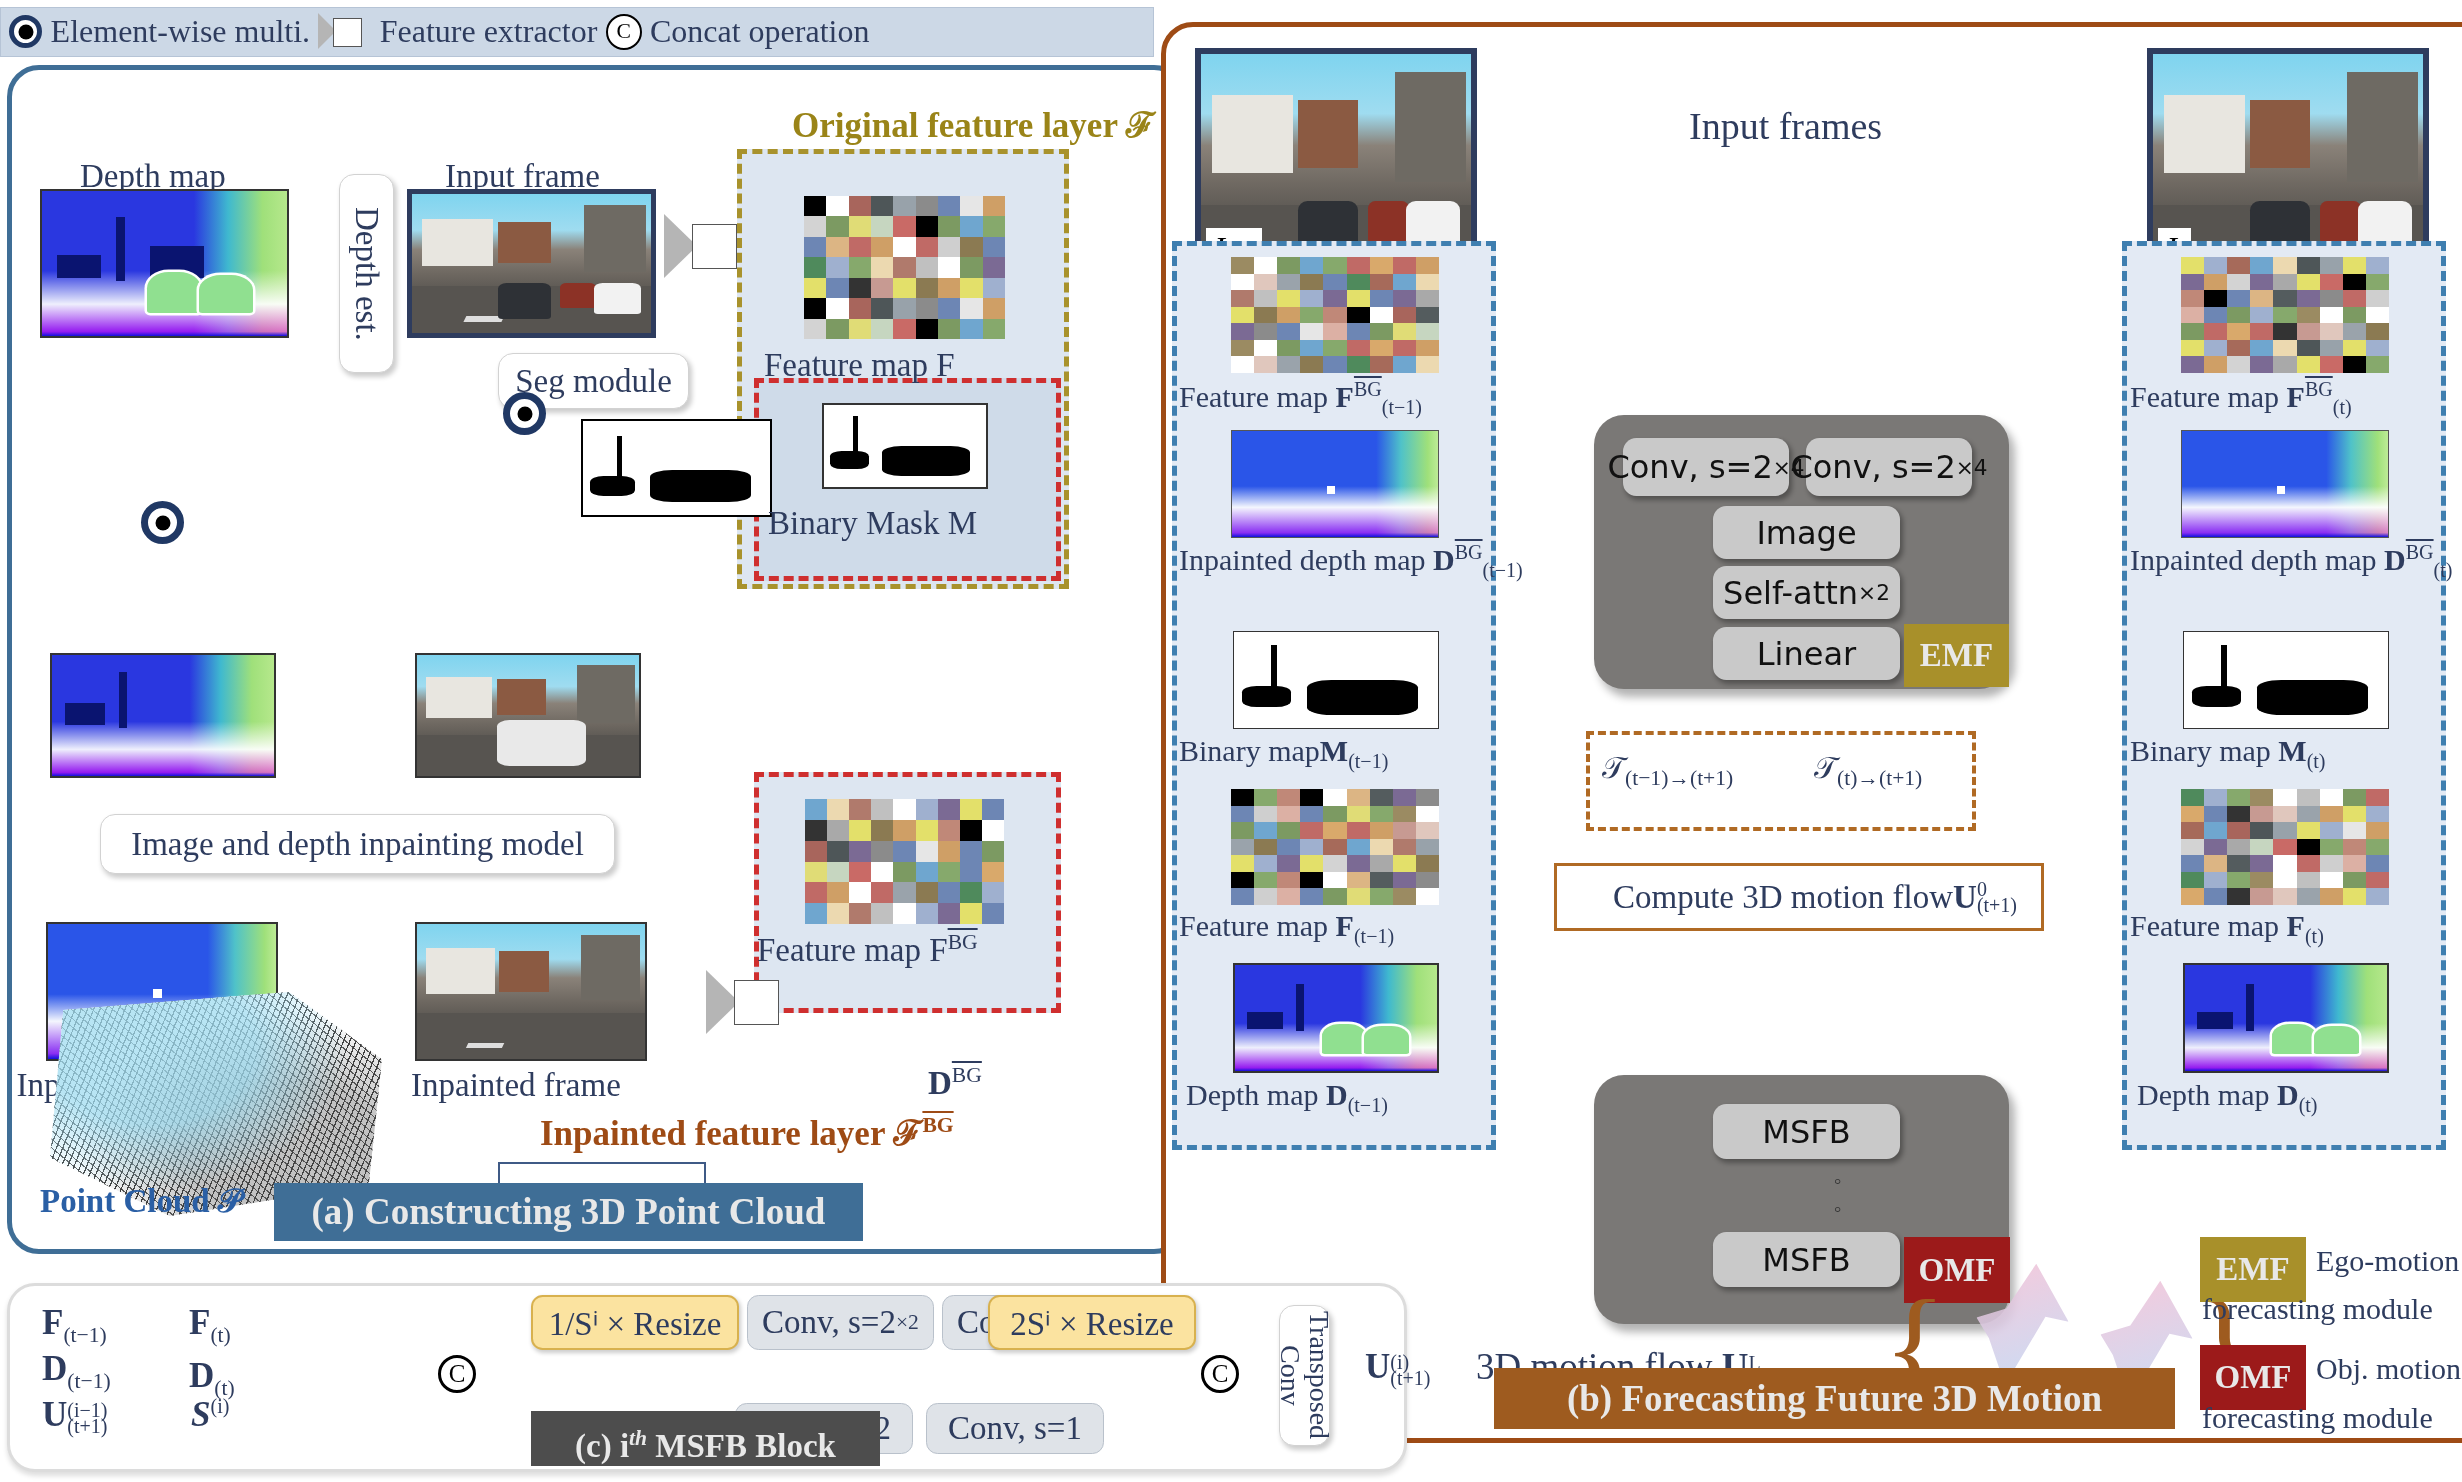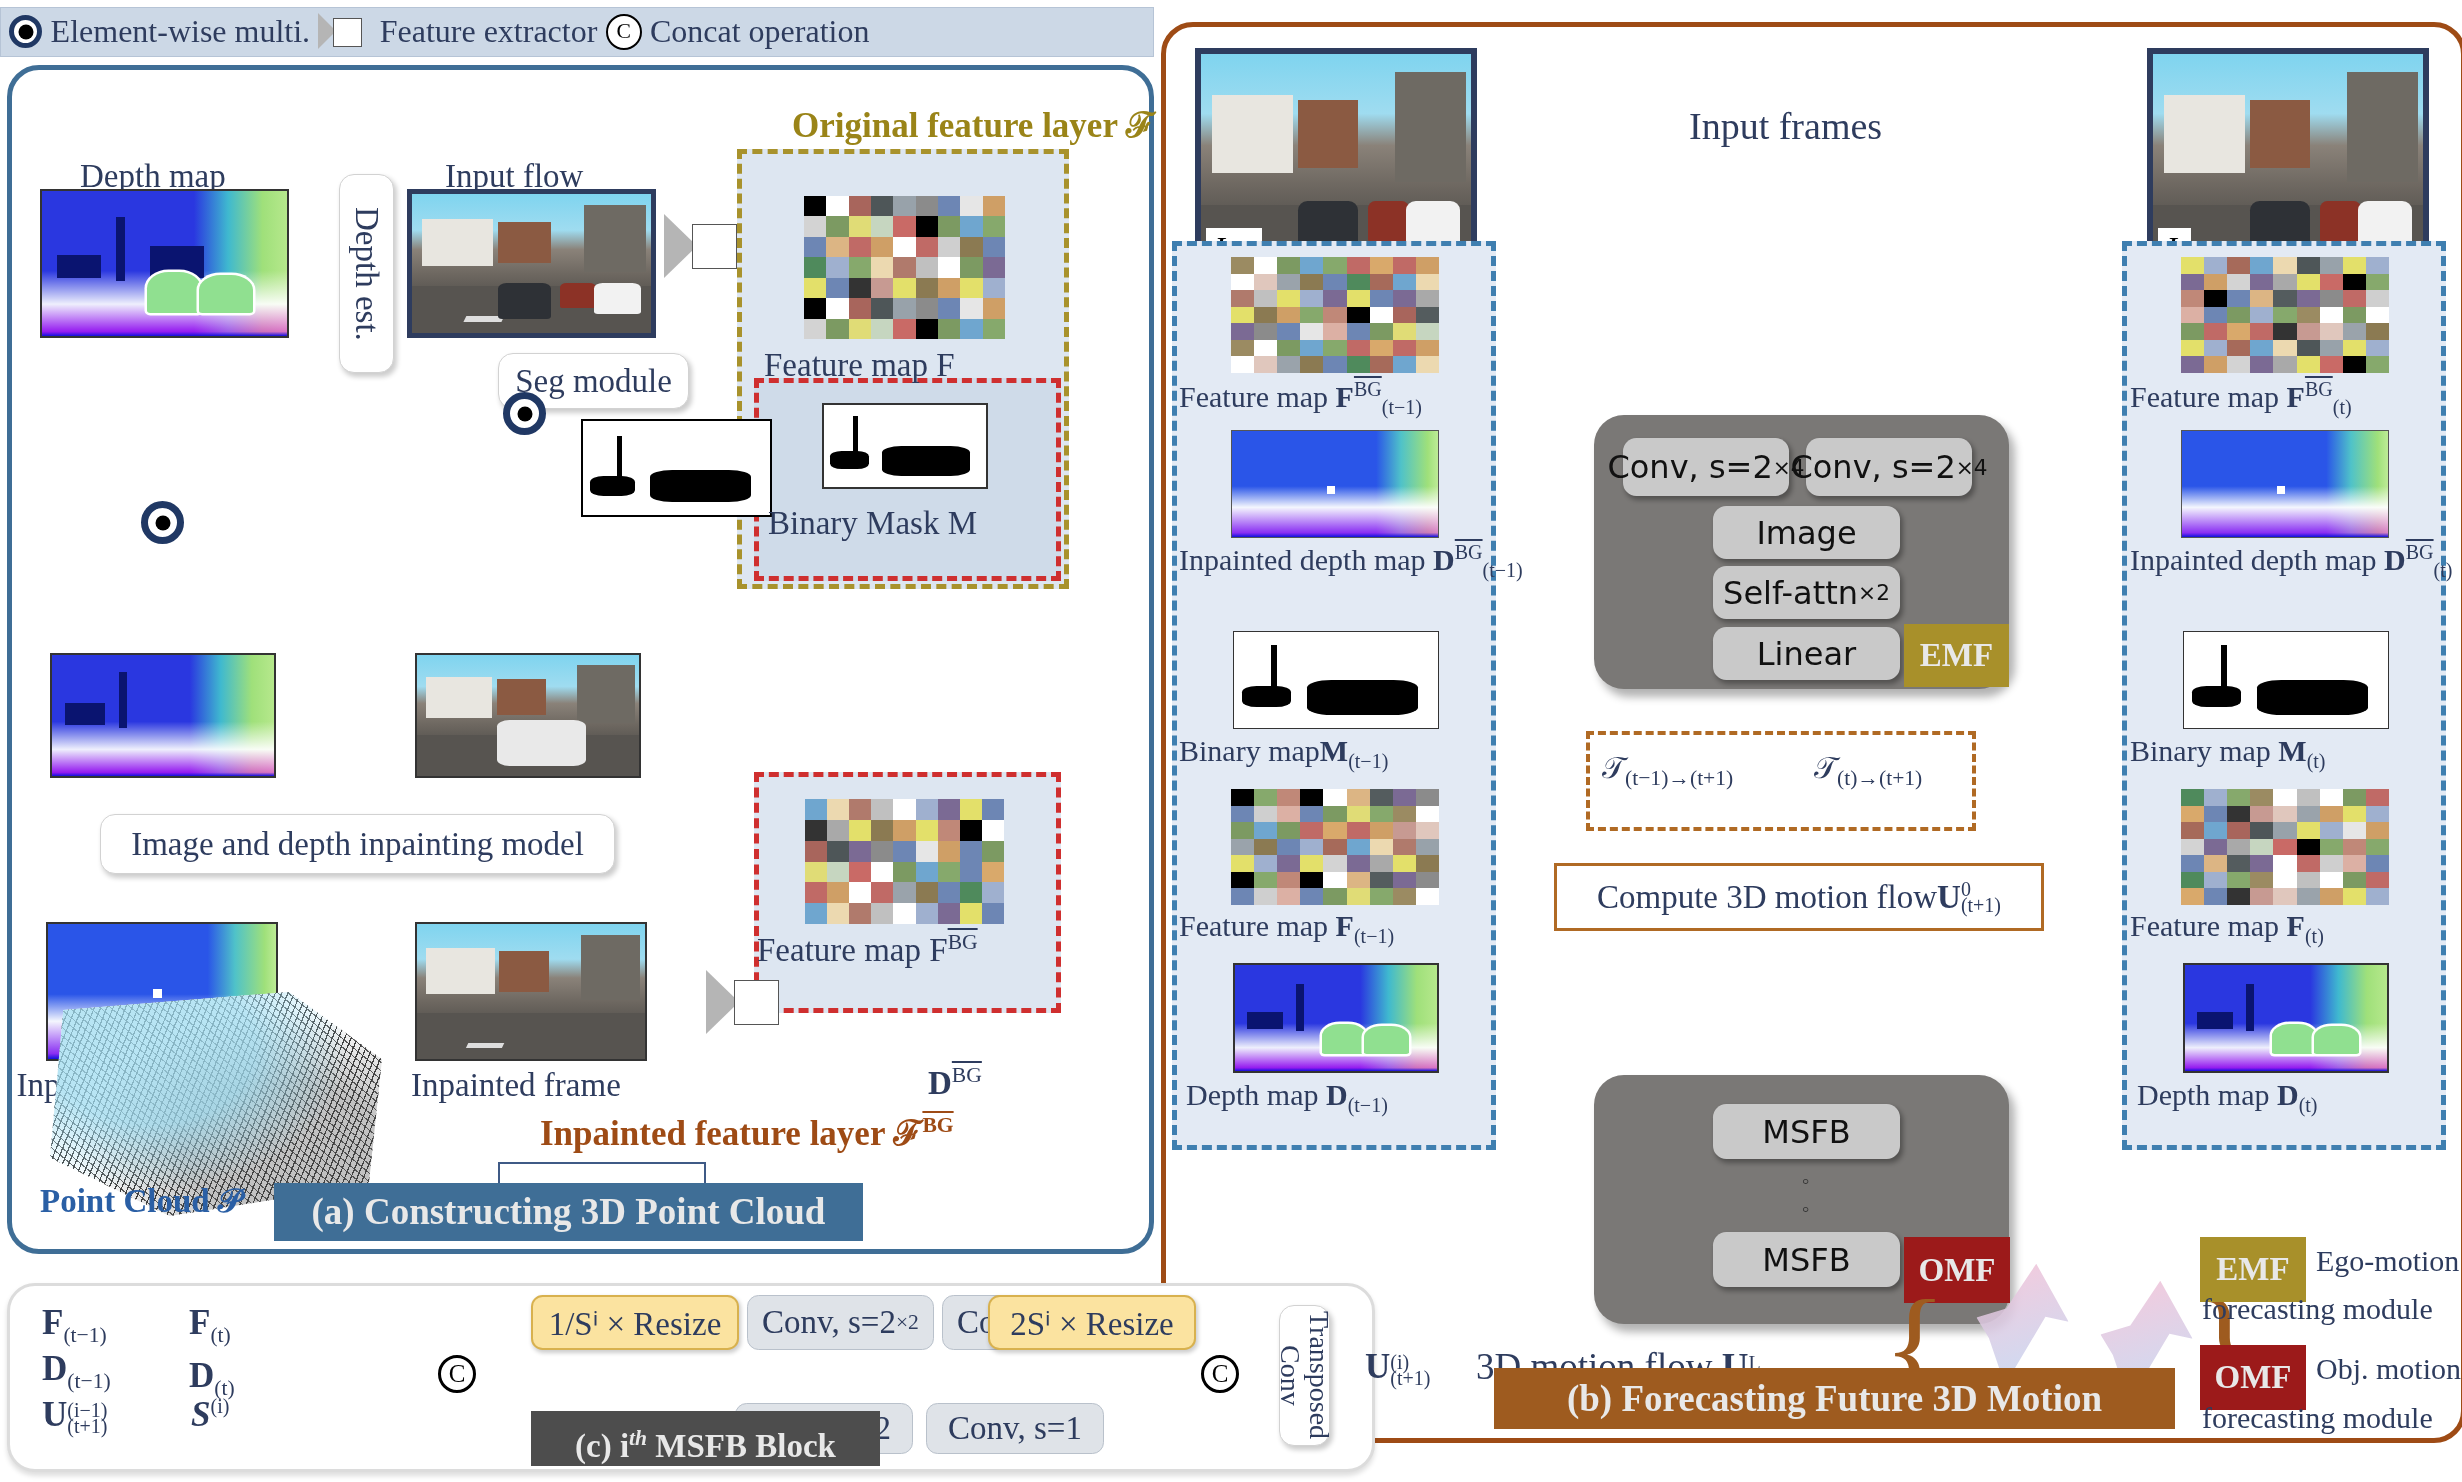--- a/index.html
+++ b/index.html
@@ -1,17 +1,17 @@
 <!DOCTYPE html>
 <html style="font-size:13.3px"><head>
 <meta charset="utf-8">
 <style>
   html,body{margin:0;padding:0;background:#fff;}
   body{width:2462px;height:1483px;position:relative;font-family:"Liberation Serif",serif;color:#2e3c5e;overflow:hidden;}
-  .abs{position:absolute;}
+  .abs{position:absolute;padding-left:32px;}
   
   #legend-bar{left:0;top:6.6px;width:1154px;height:50px;background:#ccd8e6;border:0.8px solid #b6c4d6;
     display:flex;align-items:center;gap:8.3px;padding-left:8.3px;box-sizing:border-box;}
   #legend-bar .lt{font-size:32px;color:#2e3c5e;white-space:nowrap;}
   .ew-icon{width:33px;height:33px;border-radius:50%;border:5.8px solid #203864;box-sizing:border-box;
      background:#fff;position:relative;flex:0 0 auto;}
   .ew-icon:after{content:"";position:absolute;left:50%;top:50%;width:15px;height:15px;border-radius:50%;
      background:#000;transform:translate(-50%,-50%);}
   .fe-icon{width:53px;height:37px;position:relative;flex:0 0 auto;}
   .fe-icon .tri{position:absolute;left:0;top:0;width:0;height:0;border-top:18px solid transparent;
@@ -250,21 +250,21 @@
 <div class="thumb depth" style="left:40px;top:189px;width:249px;height:149px;">
   <div class="sil" style="left:6%;top:44%;width:18%;height:16%;"></div>
   <div class="sil" style="left:30%;top:18%;width:4%;height:44%;"></div>
   <div class="sil" style="left:44%;top:38%;width:22%;height:22%;"></div>
   <div class="car" style="left:43%;top:56%;width:22%;height:28%;"></div>
   <div class="car" style="left:64%;top:58%;width:22%;height:26%;"></div>
 </div>
 
 <div class="pbox vert" style="left:339px;top:174px;width:55px;height:199px;">Depth est.</div>
 
-<div class="lbl" style="left:445px;top:158px;">Input flow</div>
+<div class="lbl" style="left:445px;top:158px;">Input frame</div>
 <div class="thumb photo" style="left:407px;top:189px;width:249px;height:149px;border:5px solid #2e3c5e;">
   <div class="bld-l"></div>
     <div class="bld-m"></div>
     <div class="bld-r"></div>
     <div class="road"></div>
   <div class="lane"></div>
     <div class="car1"></div>
     <div class="car2"></div>
     <div class="car3"></div>
 </div>

